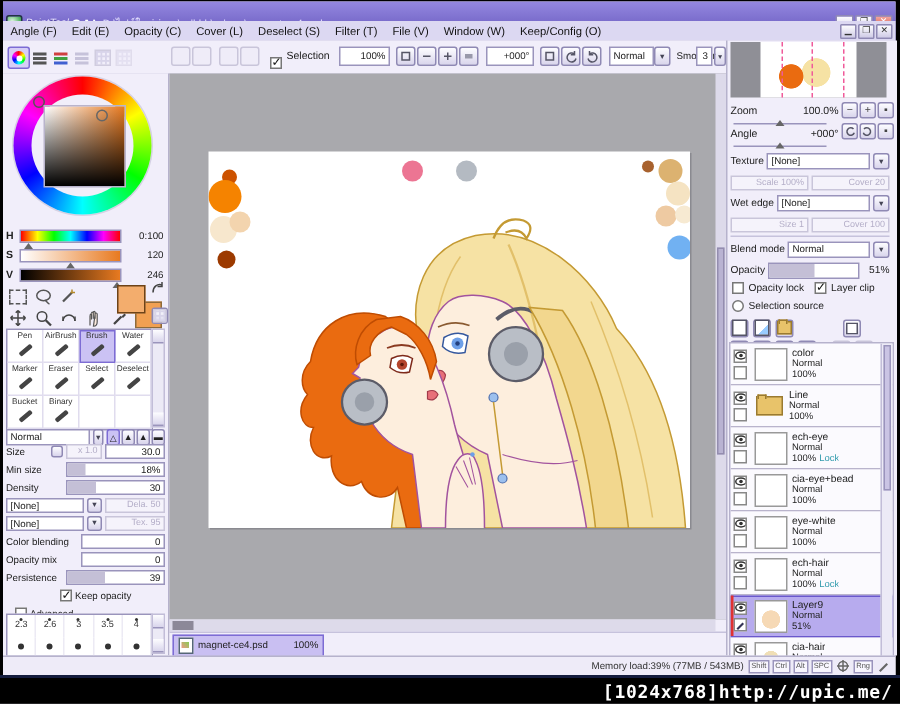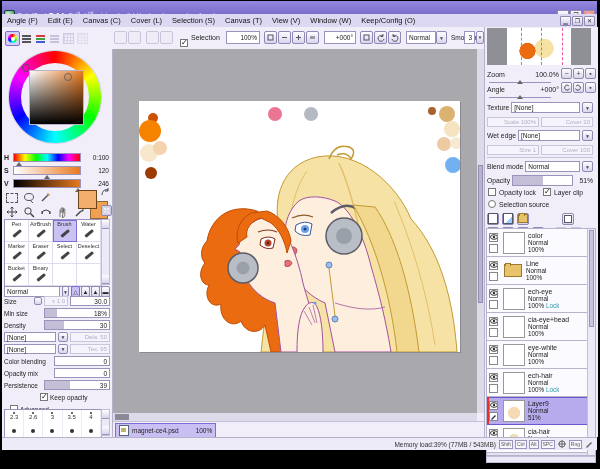--- a/index.html
+++ b/index.html
@@ -194,25 +194,25 @@
       <span class="wbtn">▁</span>
       <span class="wbtn">❐</span>
       <span class="wbtn close">✕</span>
     </span>
   </div>
 
   <div class="menubar">
     <span id="menu-items" style="display:flex;flex:1;">
           <span class="menu-item">Angle (F)</span>
           <span class="menu-item">Edit (E)</span>
-          <span class="menu-item">Canvas (C)</span>
+          <span class="menu-item">Opacity (C)</span>
           <span class="menu-item">Cover (L)</span>
-          <span class="menu-item">Selection (S)</span>
-          <span class="menu-item">Canvas (T)</span>
-          <span class="menu-item">View (V)</span>
+          <span class="menu-item">Deselect (S)</span>
+          <span class="menu-item">Filter (T)</span>
+          <span class="menu-item">File (V)</span>
           <span class="menu-item">Window (W)</span>
           <span class="menu-item">Keep/Config (O)</span>
         </span>
     <span class="wbtns">
       <span class="wbtn">▁</span>
       <span class="wbtn">❐</span>
       <span class="wbtn">✕</span>
     </span>
   </div>
 
@@ -879,13 +879,14 @@
         </span>
     <span class="badge">Rng</span>
     <span>
           <svg width="8" height="8">
             <path d="M1 7L6 2l1 1-5 5z" fill="#666"></path>
           </svg>
         </span>
   </div>
  </div>
 
+ <div class="watermark">[1024x768]http://upic.me/</div>
 </div>
 
 </body></html>

